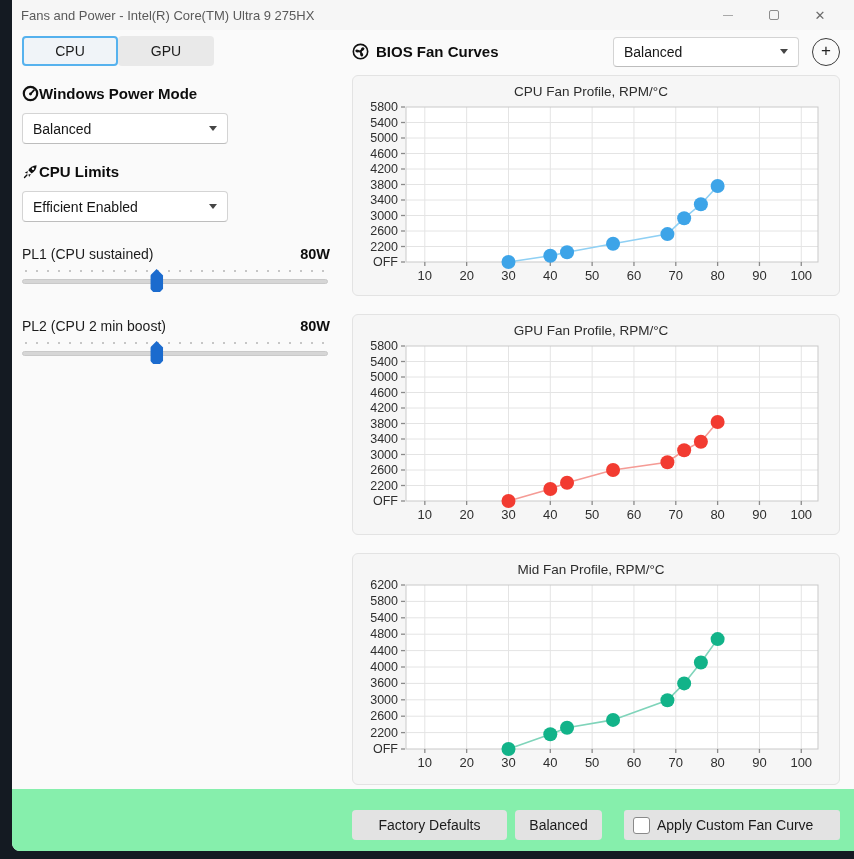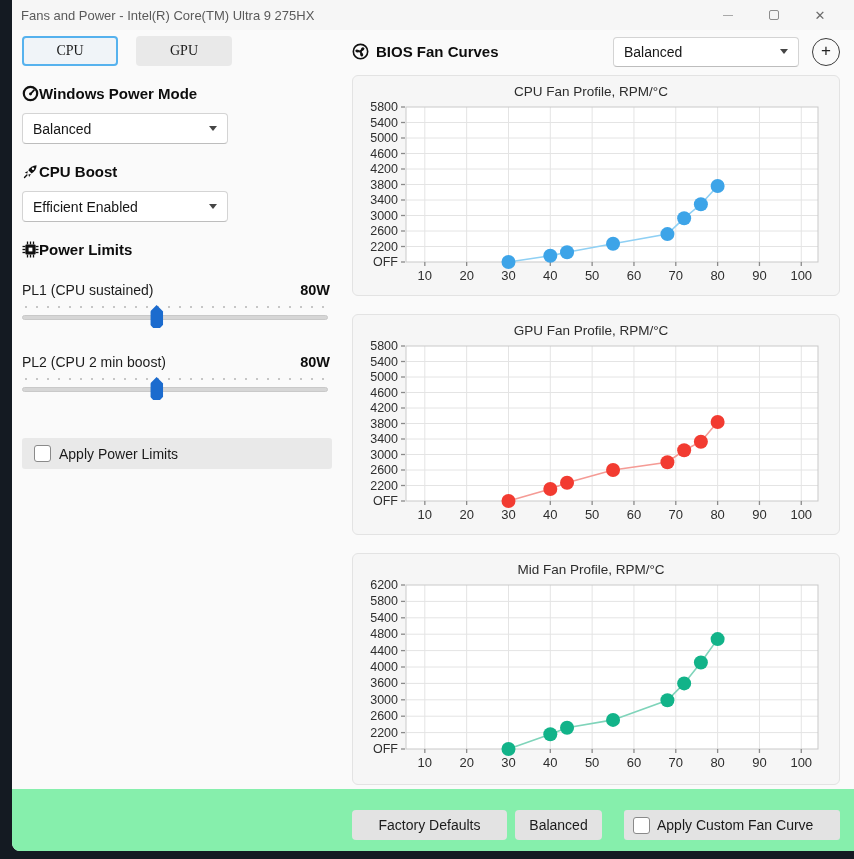--- a/index.html
+++ b/index.html
@@ -17,21 +17,21 @@
   .titlebar { height: 30px; display: flex; align-items: center; background: #f6f6f6; }
   .titlebar .title { font-size: 13px; color: #5a5a5a; padding-left: 9px; }
   .win-controls { margin-left: auto; display: flex; height: 100%; padding-right: 14px; }
   .win-btn { width: 46px; height: 100%; display: flex; align-items: center; justify-content: center; cursor: default; }
   .min-glyph { width: 10px; height: 1px; background: #a9a9a9; display: block; }
   .max-glyph { width: 10px; height: 10px; border: 1px solid #8d8d8d; border-radius: 2px; display: block; }
   .close-glyph { font-size: 13px; color: #6b6b6b; line-height: 1; }
 
   
   .sidebar { position: absolute; left: 10px; top: 36px; width: 322px; }
-  .tabs { display: flex; gap: 18px; font-family: Liberation Serif, serif; }
+  .tabs { display: flex; gap: 0; }
   .tab {
     width: 96px; height: 30px; display: flex; align-items: center; justify-content: center;
     font-size: 14px; color: #1b1b1b; background: #e9e9e9; border-radius: 4px; border: 2px solid transparent;
   }
   .tab.active { background: #f0f4f8; border-color: #56b2ee; }
   .section-heading { display: flex; align-items: center; margin-top: 19px; }
   .section-heading .h-label { font-size: 15px; font-weight: bold; color: #0d0d0d; }
   .icon16 { width: 17px; height: 17px; flex: 0 0 auto; }
 
   .dropdown {
@@ -124,48 +124,27 @@
     </div>
 
     <div class="section-heading">
       <svg class="icon16" viewBox="0 0 17 17">
         <path d="M14.6,2.2 C10.8,2.4 8,4.3 6.3,7.2 L9.6,10.5 C12.5,8.8 14.4,6 14.6,2.2 Z" fill="#101010"></path>
         <circle cx="11" cy="5.8" r="1.2" fill="#ffffff"></circle>
         <path d="M5.8,7.9 L2.8,9.7 L5.3,10.4 Z" fill="#101010"></path>
         <path d="M8.9,11 L7.1,14 L6.4,11.5 Z" fill="#101010"></path>
         <path d="M4.9,12 L2.5,14.4" stroke="#101010" stroke-width="1.4" stroke-linecap="round" fill="none"></path>
       </svg>
-      <span class="h-label">CPU Boost</span>
+      <span class="h-label">CPU Limits</span>
     </div>
     <div class="dropdown">
       <span>Efficient Enabled</span>
       <span class="caret"></span>
     </div>
 
-    <div class="section-heading">
-      <svg class="icon16" viewBox="0 0 17 17">
-        <rect x="3.4" y="3.4" width="10.2" height="10.2" rx="1" fill="#101010"></rect>
-        <rect x="6.6" y="6.6" width="3.8" height="3.8" fill="#ffffff"></rect>
-        <g stroke="#101010" stroke-width="1.3">
-          <line x1="5.5" y1="0.5" x2="5.5" y2="3.4"></line>
-            <line x1="8.5" y1="0.5" x2="8.5" y2="3.4"></line>
-            <line x1="11.5" y1="0.5" x2="11.5" y2="3.4"></line>
-          <line x1="5.5" y1="13.6" x2="5.5" y2="16.5"></line>
-            <line x1="8.5" y1="13.6" x2="8.5" y2="16.5"></line>
-            <line x1="11.5" y1="13.6" x2="11.5" y2="16.5"></line>
-          <line x1="0.5" y1="5.5" x2="3.4" y2="5.5"></line>
-            <line x1="0.5" y1="8.5" x2="3.4" y2="8.5"></line>
-            <line x1="0.5" y1="11.5" x2="3.4" y2="11.5"></line>
-          <line x1="13.6" y1="5.5" x2="16.5" y2="5.5"></line>
-            <line x1="13.6" y1="8.5" x2="16.5" y2="8.5"></line>
-            <line x1="13.6" y1="11.5" x2="16.5" y2="11.5"></line>
-        </g>
-      </svg>
-      <span class="h-label">Power Limits</span>
-    </div>
 
     <div class="pl-row">
       <span class="pl-label">PL1 (CPU sustained)</span>
       <span class="pl-value">80W</span>
     </div>
     <div class="slider">
       <div class="ticks"></div>
       <div class="track"></div>
       <div class="thumb" style="left: 44%;"></div>
     </div>
@@ -173,24 +152,20 @@
     <div class="pl-row">
       <span class="pl-label">PL2 (CPU 2 min boost)</span>
       <span class="pl-value">80W</span>
     </div>
     <div class="slider">
       <div class="ticks"></div>
       <div class="track"></div>
       <div class="thumb" style="left: 44%;"></div>
     </div>
 
-    <div class="apply-box">
-      <span class="cb"></span>
-      <span class="cb-label">Apply Power Limits</span>
-    </div>
   </div>
 
   <div class="fan-header">
     <svg class="icon16" viewBox="0 0 18 18">
       <circle cx="9" cy="9" r="7.6" fill="none" stroke="#101010" stroke-width="1.7"></circle>
       <g fill="#101010">
         <path d="M9,9 C9,4.6 11.6,3.6 12.8,5 C13.9,6.4 12,8.4 9,9 Z"></path>
         <path transform="rotate(120 9 9)" d="M9,9 C9,4.6 11.6,3.6 12.8,5 C13.9,6.4 12,8.4 9,9 Z"></path>
         <path transform="rotate(240 9 9)" d="M9,9 C9,4.6 11.6,3.6 12.8,5 C13.9,6.4 12,8.4 9,9 Z"></path>
         <circle cx="9" cy="9" r="1.5"></circle>

